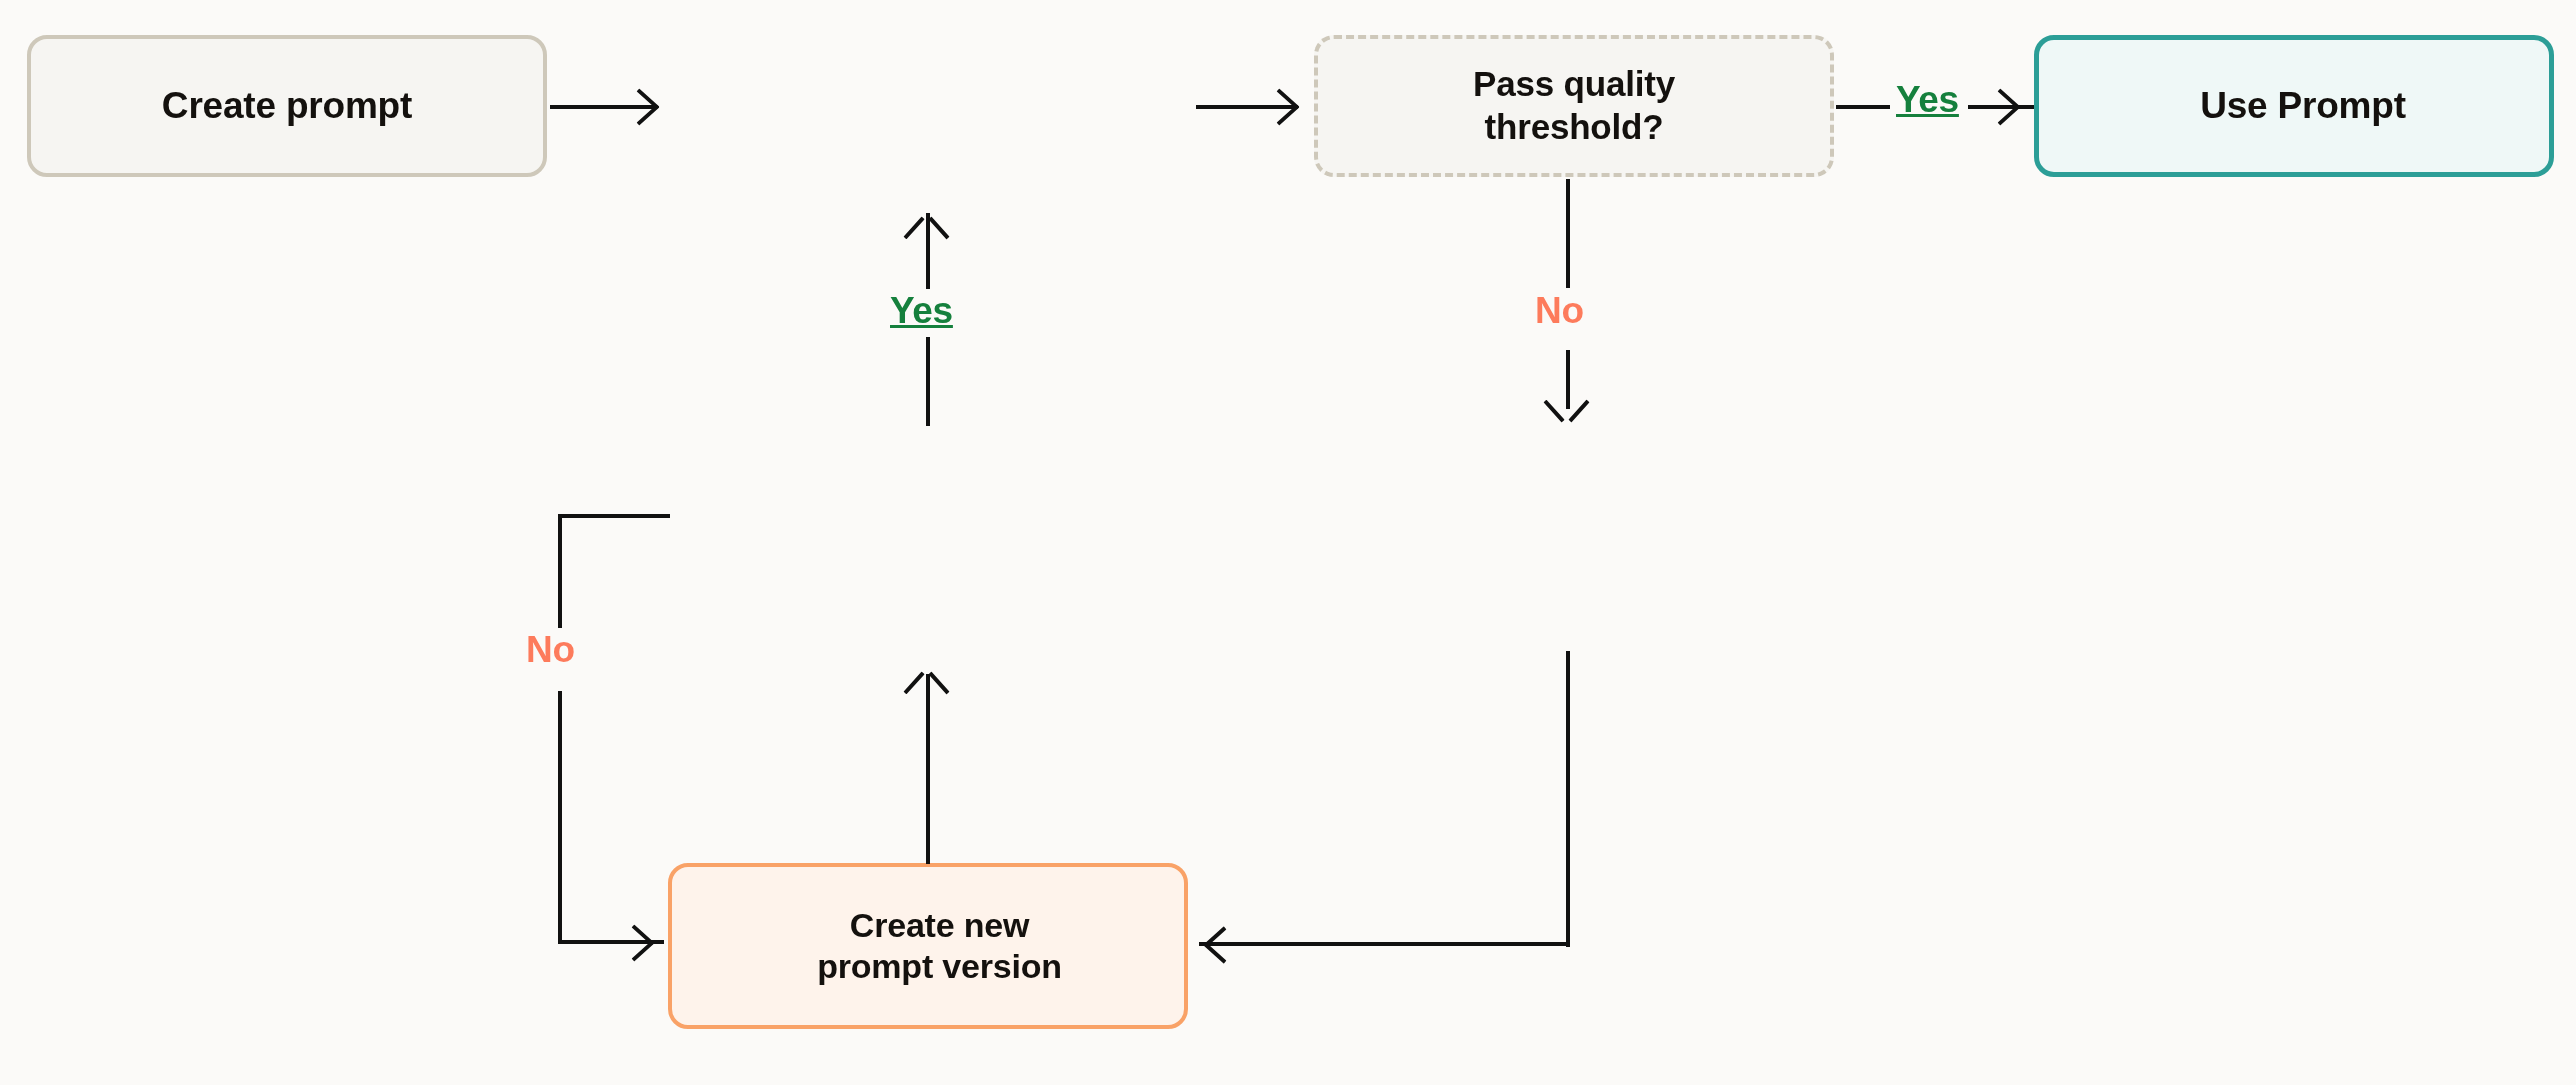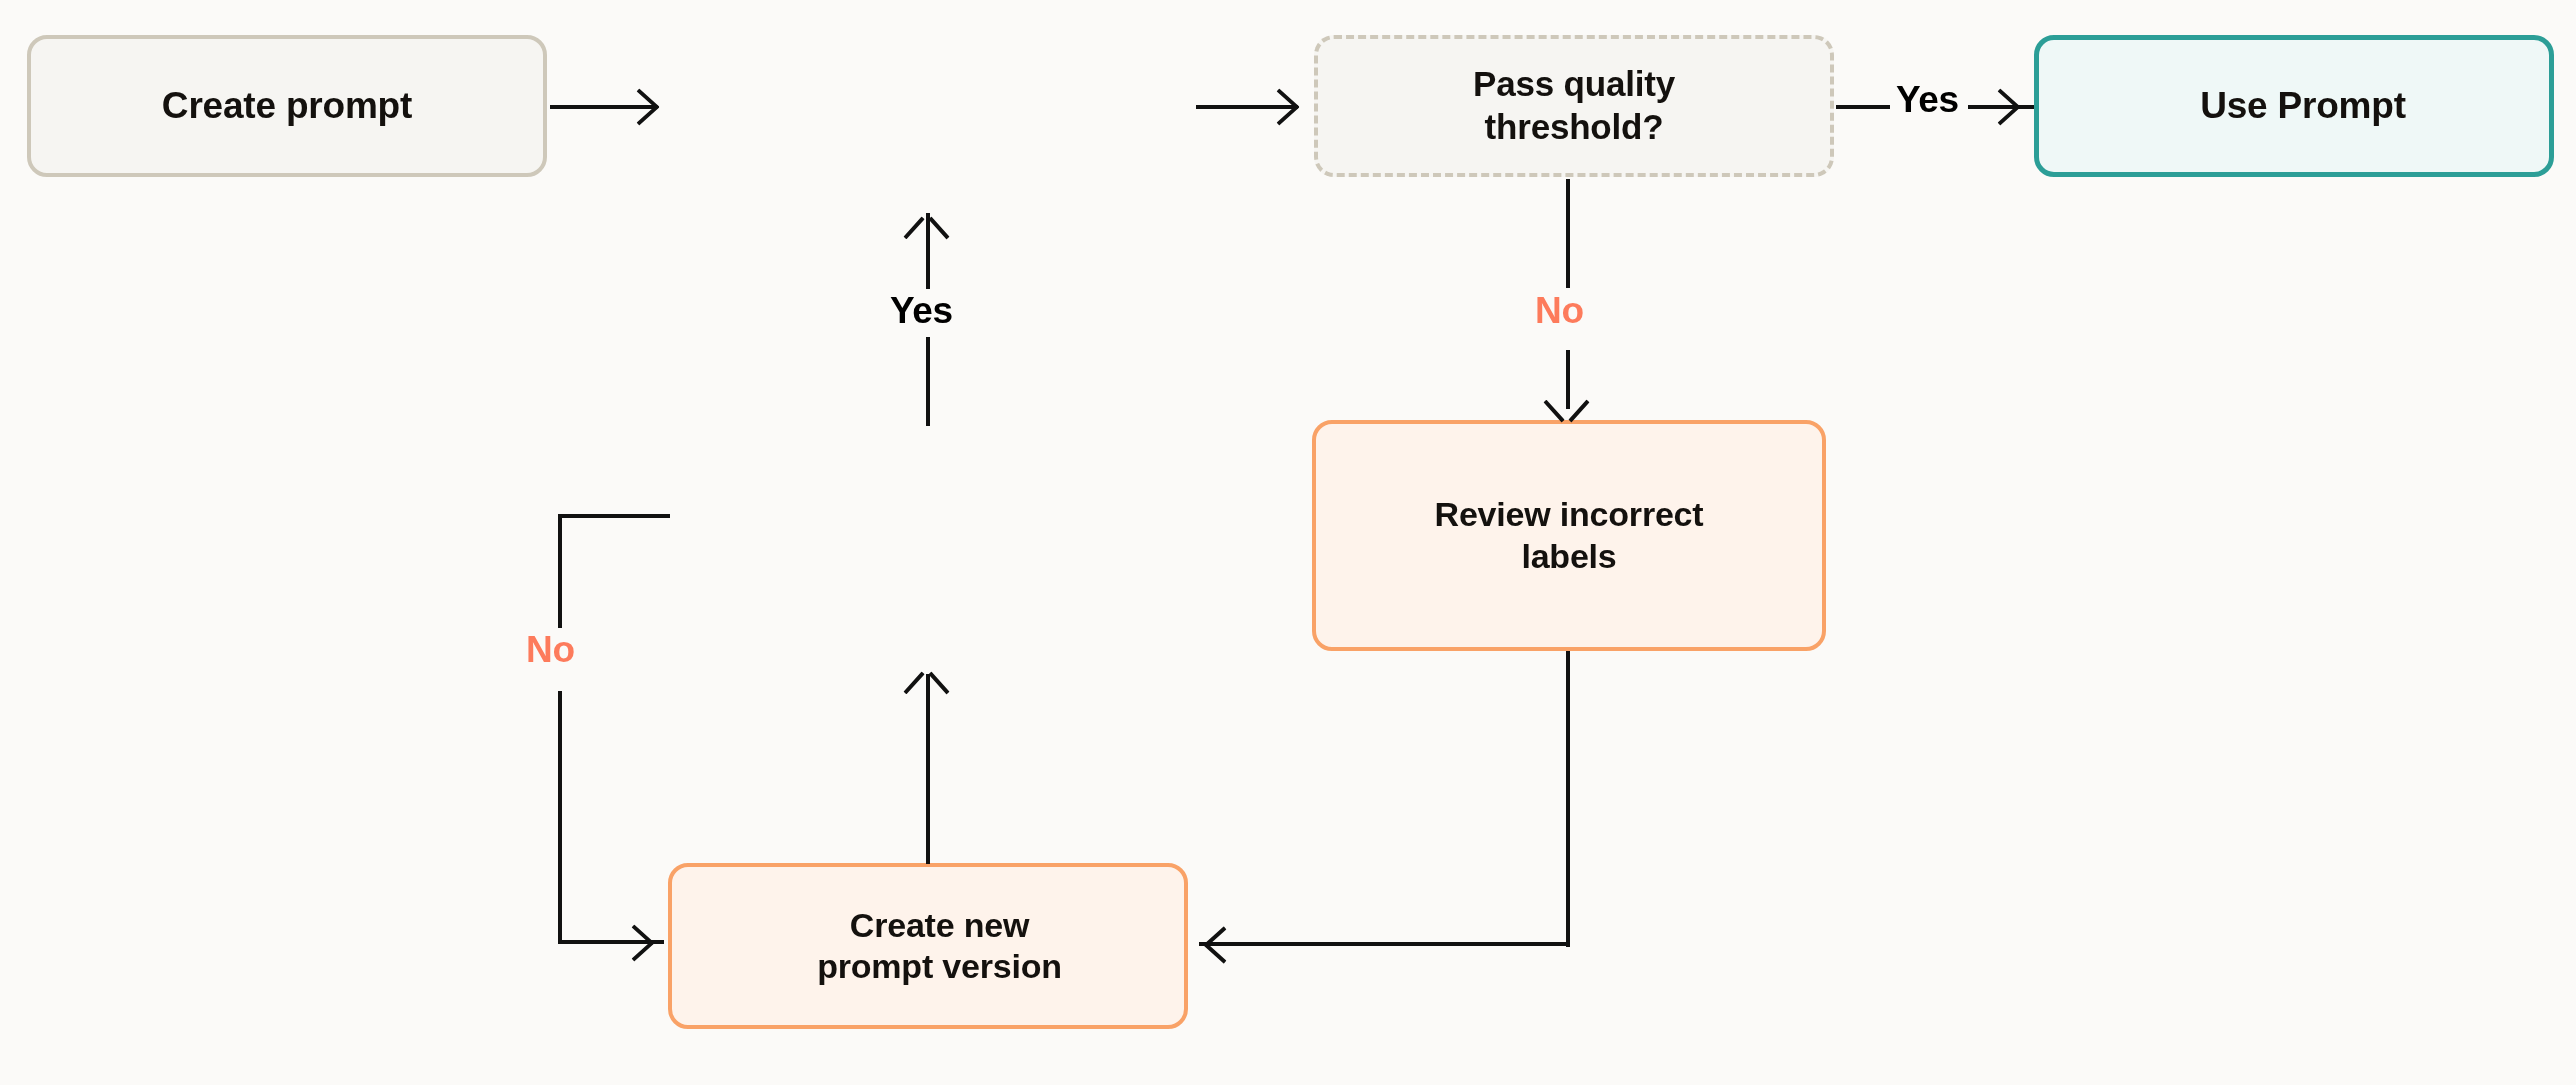--- a/index.html
+++ b/index.html
@@ -92,21 +92,21 @@
 
   
   .edge-label {
     position: absolute;
     font-weight: 700;
     letter-spacing: -0.3px;
     white-space: nowrap;
     background: #FBFAF8;
     padding: 1.2px 6px;
   }
-  .label-yes { color: #000000; }
+  .label-yes { color: #15803d; text-decoration: underline; }
   .label-no  { color: #FD7B5C; }
 </style>
 </head>
 <body>
 
 <div id="canvas">
 
   <div class="node node-neutral" style="left:27px; top:35px; width:520px; height:142px; font-size:37px;">
     <span class="node-label">Create prompt</span>
   </div>
@@ -115,24 +115,20 @@
   <div class="node node-dashed" style="left:1314px; top:35px; width:520px; height:142px; font-size:35px;">
     <span class="node-label">Pass quality
 threshold?</span>
   </div>
 
   <div class="node node-accent" style="left:2034px; top:35px; width:520px; height:142px; font-size:37px;">
     <span class="node-label">Use Prompt</span>
   </div>
 
 
-  <div class="node node-warm" style="left:1312px; top:420px; width:514px; height:231px; font-size:34px;">
-    <span class="node-label">Review incorrect
-labels</span>
-  </div>
 
   <div class="node node-warm" style="left:668px; top:863px; width:520px; height:166px; font-size:34px;padding-left:43px;">
     <span class="node-label">Create new
 prompt version</span>
   </div>
 
   <div class="seg seg-h" style="left:550px; top:105px; width:106px;"></div>
   <div class="head head-r" style="left:674px; top:106px;">
     <span class="a"></span>
       <span class="b"></span>

